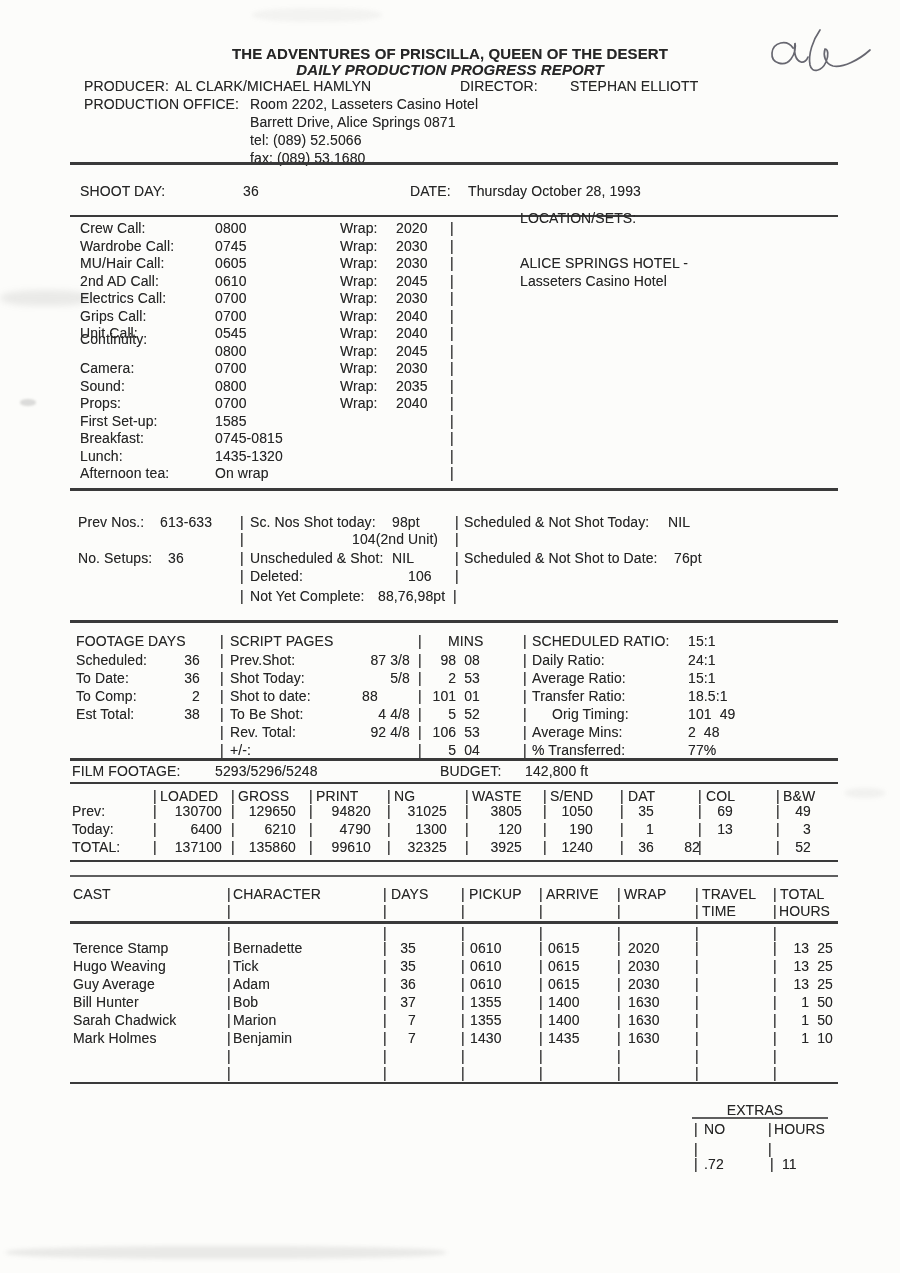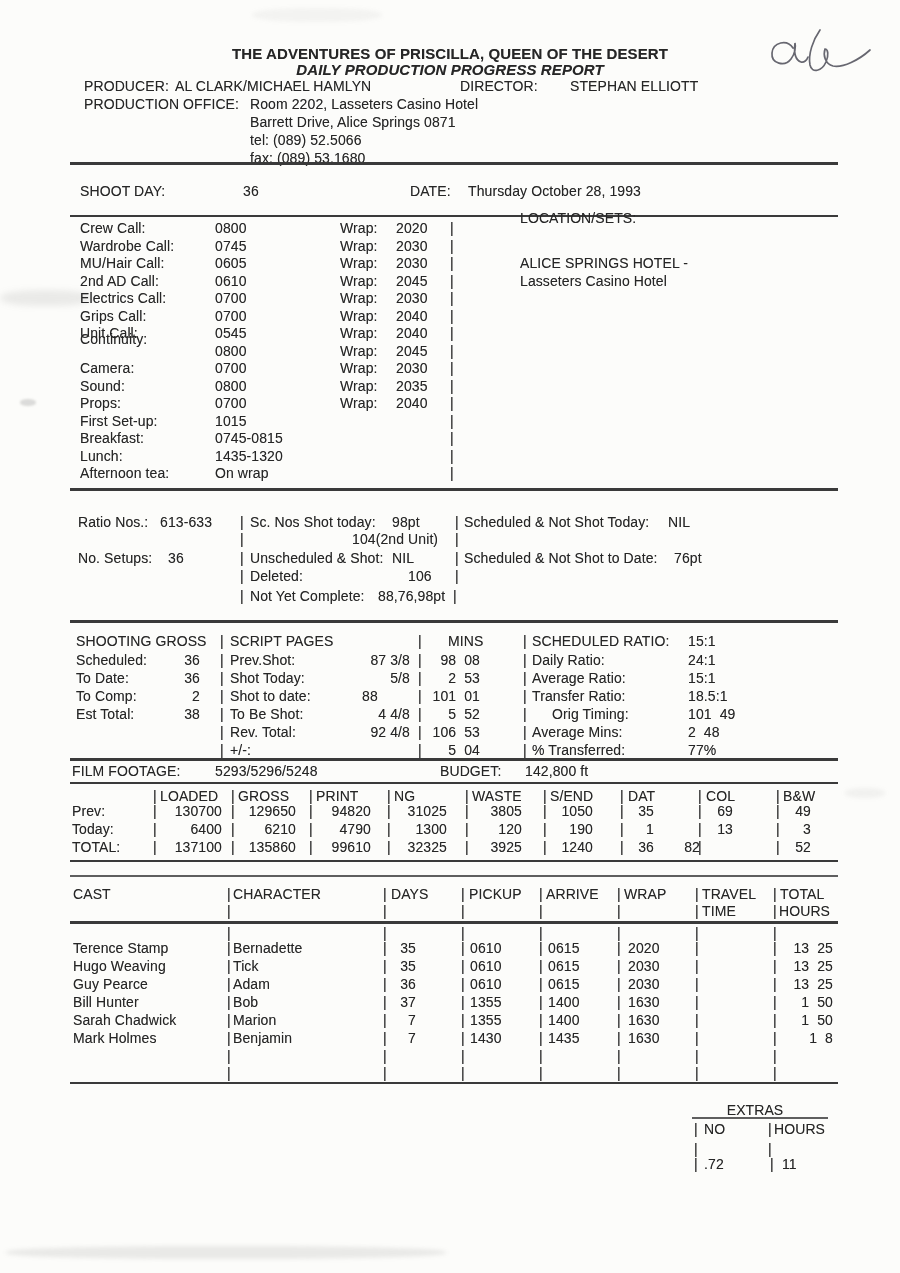--- a/index.html
+++ b/index.html
@@ -100,38 +100,38 @@
     <span class="t" style="left:215px;top:379px">0800</span>
     <span class="t" style="left:340px;top:379px">Wrap:</span>
     <span class="t" style="left:396px;top:379px">2035</span>
     <span class="t" style="left:450px;top:379px">|</span>
   <span class="t" style="left:80px;top:396px">Props:</span>
     <span class="t" style="left:215px;top:396px">0700</span>
     <span class="t" style="left:340px;top:396px">Wrap:</span>
     <span class="t" style="left:396px;top:396px">2040</span>
     <span class="t" style="left:450px;top:396px">|</span>
   <span class="t" style="left:80px;top:414px">First Set-up:</span>
-    <span class="t" style="left:215px;top:414px">1015</span>
+    <span class="t" style="left:215px;top:414px">1585</span>
     <span class="t" style="left:450px;top:414px">|</span>
   <span class="t" style="left:80px;top:431px">Breakfast:</span>
     <span class="t" style="left:215px;top:431px">0745-0815</span>
     <span class="t" style="left:450px;top:431px">|</span>
   <span class="t" style="left:80px;top:449px">Lunch:</span>
     <span class="t" style="left:215px;top:449px">1435-1320</span>
     <span class="t" style="left:450px;top:449px">|</span>
   <span class="t" style="left:80px;top:466px">Afternoon tea:</span>
     <span class="t" style="left:215px;top:466px">On wrap</span>
     <span class="t" style="left:450px;top:466px">|</span>
 
   <span class="t" style="left:520px;top:211px">LOCATION/SETS:</span>
   <span class="t" style="left:520px;top:256px">ALICE SPRINGS HOTEL -</span>
   <span class="t" style="left:520px;top:274px">Lasseters Casino Hotel</span>
   <div class="hr heavy" style="left:70px;top:488px;width:768px"></div>
 
-  <span class="t" style="left:78px;top:515px">Ratio Nos.:</span>
+  <span class="t" style="left:78px;top:515px">Prev Nos.:</span>
   <span class="t" style="left:160px;top:515px">613-633</span>
   <span class="t" style="left:240px;top:515px">|</span>
   <span class="t" style="left:250px;top:515px">Sc. Nos Shot today:</span>
   <span class="t" style="left:392px;top:515px">98pt</span>
   <span class="t" style="left:455px;top:515px">|</span>
   <span class="t" style="left:464px;top:515px">Scheduled &amp; Not Shot Today:</span>
   <span class="t" style="left:668px;top:515px">NIL</span>
 
   <span class="t" style="left:240px;top:532px">|</span>
   <span class="t" style="left:352px;top:532px">104(2nd Unit)</span>
@@ -150,21 +150,21 @@
   <span class="t" style="left:250px;top:569px">Deleted:</span>
   <span class="t" style="left:408px;top:569px">106</span>
   <span class="t" style="left:455px;top:569px">|</span>
 
   <span class="t" style="left:240px;top:589px">|</span>
   <span class="t" style="left:250px;top:589px">Not Yet Complete:</span>
   <span class="t" style="left:378px;top:589px">88,76,98pt</span>
   <span class="t" style="left:453px;top:589px">|</span>
   <div class="hr heavy" style="left:70px;top:620px;width:768px"></div>
 
-  <span class="t" style="left:76px;top:634px">SHOOTING GROSS</span>
+  <span class="t" style="left:76px;top:634px">FOOTAGE DAYS</span>
   <span class="t" style="left:220px;top:634px">|</span>
   <span class="t" style="left:230px;top:634px">SCRIPT PAGES</span>
   <span class="t" style="left:418px;top:634px">|</span>
   <span class="t" style="left:448px;top:634px">MINS</span>
   <span class="t" style="left:523px;top:634px">|</span>
   <span class="t" style="left:532px;top:634px">SCHEDULED RATIO:</span>
   <span class="t" style="left:688px;top:634px">15:1</span>
 
   <span class="t" style="left:76px;top:653px">Scheduled:</span>
     <span class="t r" style="left:160px;top:653px;width:40px">36</span>
@@ -364,21 +364,21 @@
     <span class="t" style="left:461px;top:959px">|</span>
     <span class="t" style="left:470px;top:959px">0610</span>
     <span class="t" style="left:539px;top:959px">|</span>
     <span class="t" style="left:548px;top:959px">0615</span>
     <span class="t" style="left:617px;top:959px">|</span>
     <span class="t" style="left:628px;top:959px">2030</span>
     <span class="t" style="left:695px;top:959px">|</span>
     <span class="t" style="left:702px;top:959px"></span>
     <span class="t" style="left:773px;top:959px">|</span>
     <span class="t r" style="left:779px;top:959px;width:54px">13  25</span>
-  <span class="t" style="left:73px;top:977px">Guy Pearce</span>
+  <span class="t" style="left:73px;top:977px">Guy Average</span>
     <span class="t" style="left:227px;top:977px">|</span>
     <span class="t" style="left:233px;top:977px">Adam</span>
     <span class="t" style="left:383px;top:977px">|</span>
     <span class="t r" style="left:388px;top:977px;width:28px">36</span>
     <span class="t" style="left:461px;top:977px">|</span>
     <span class="t" style="left:470px;top:977px">0610</span>
     <span class="t" style="left:539px;top:977px">|</span>
     <span class="t" style="left:548px;top:977px">0615</span>
     <span class="t" style="left:617px;top:977px">|</span>
     <span class="t" style="left:628px;top:977px">2030</span>
@@ -423,21 +423,21 @@
     <span class="t r" style="left:388px;top:1031px;width:28px">7</span>
     <span class="t" style="left:461px;top:1031px">|</span>
     <span class="t" style="left:470px;top:1031px">1430</span>
     <span class="t" style="left:539px;top:1031px">|</span>
     <span class="t" style="left:548px;top:1031px">1435</span>
     <span class="t" style="left:617px;top:1031px">|</span>
     <span class="t" style="left:628px;top:1031px">1630</span>
     <span class="t" style="left:695px;top:1031px">|</span>
     <span class="t" style="left:702px;top:1031px"></span>
     <span class="t" style="left:773px;top:1031px">|</span>
-    <span class="t r" style="left:779px;top:1031px;width:54px">1  8</span>
+    <span class="t r" style="left:779px;top:1031px;width:54px">1  10</span>
 
   <span class="t" style="left:227px;top:1049px">|</span>
     <span class="t" style="left:383px;top:1049px">|</span>
     <span class="t" style="left:461px;top:1049px">|</span>
     <span class="t" style="left:539px;top:1049px">|</span>
     <span class="t" style="left:617px;top:1049px">|</span>
     <span class="t" style="left:695px;top:1049px">|</span>
     <span class="t" style="left:773px;top:1049px">|</span>
   <span class="t" style="left:227px;top:1066px">|</span>
     <span class="t" style="left:383px;top:1066px">|</span>

